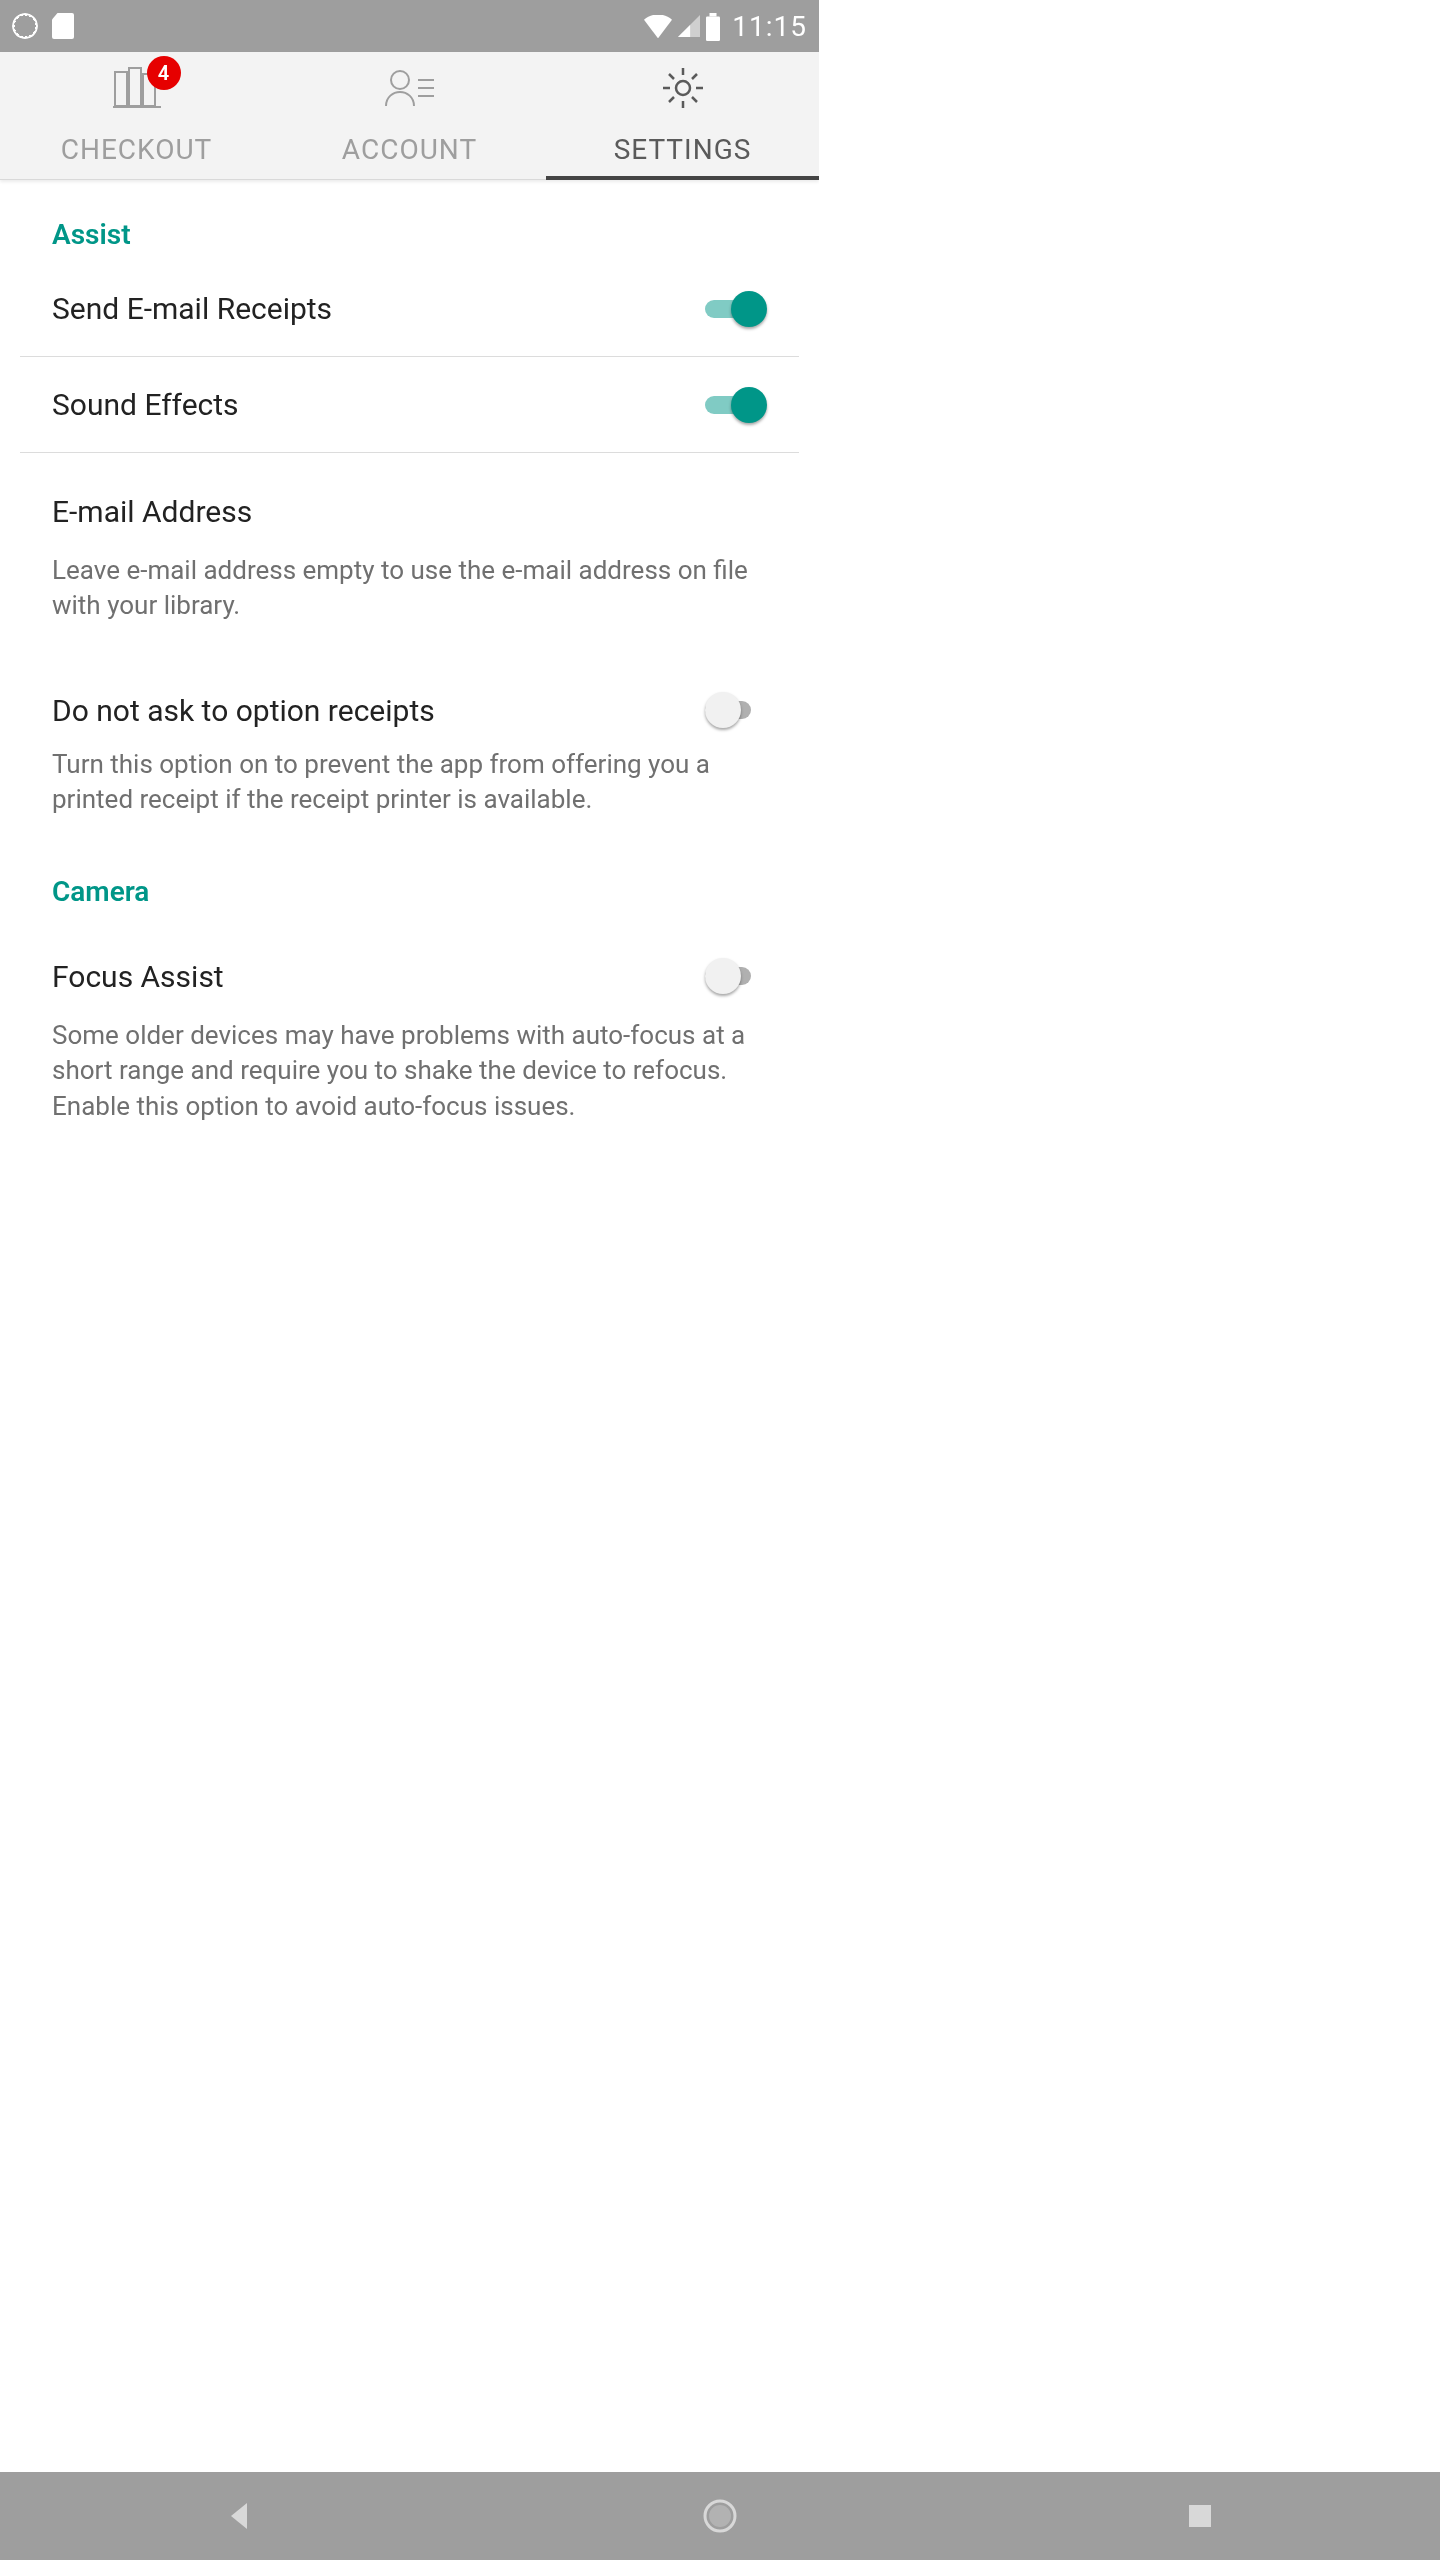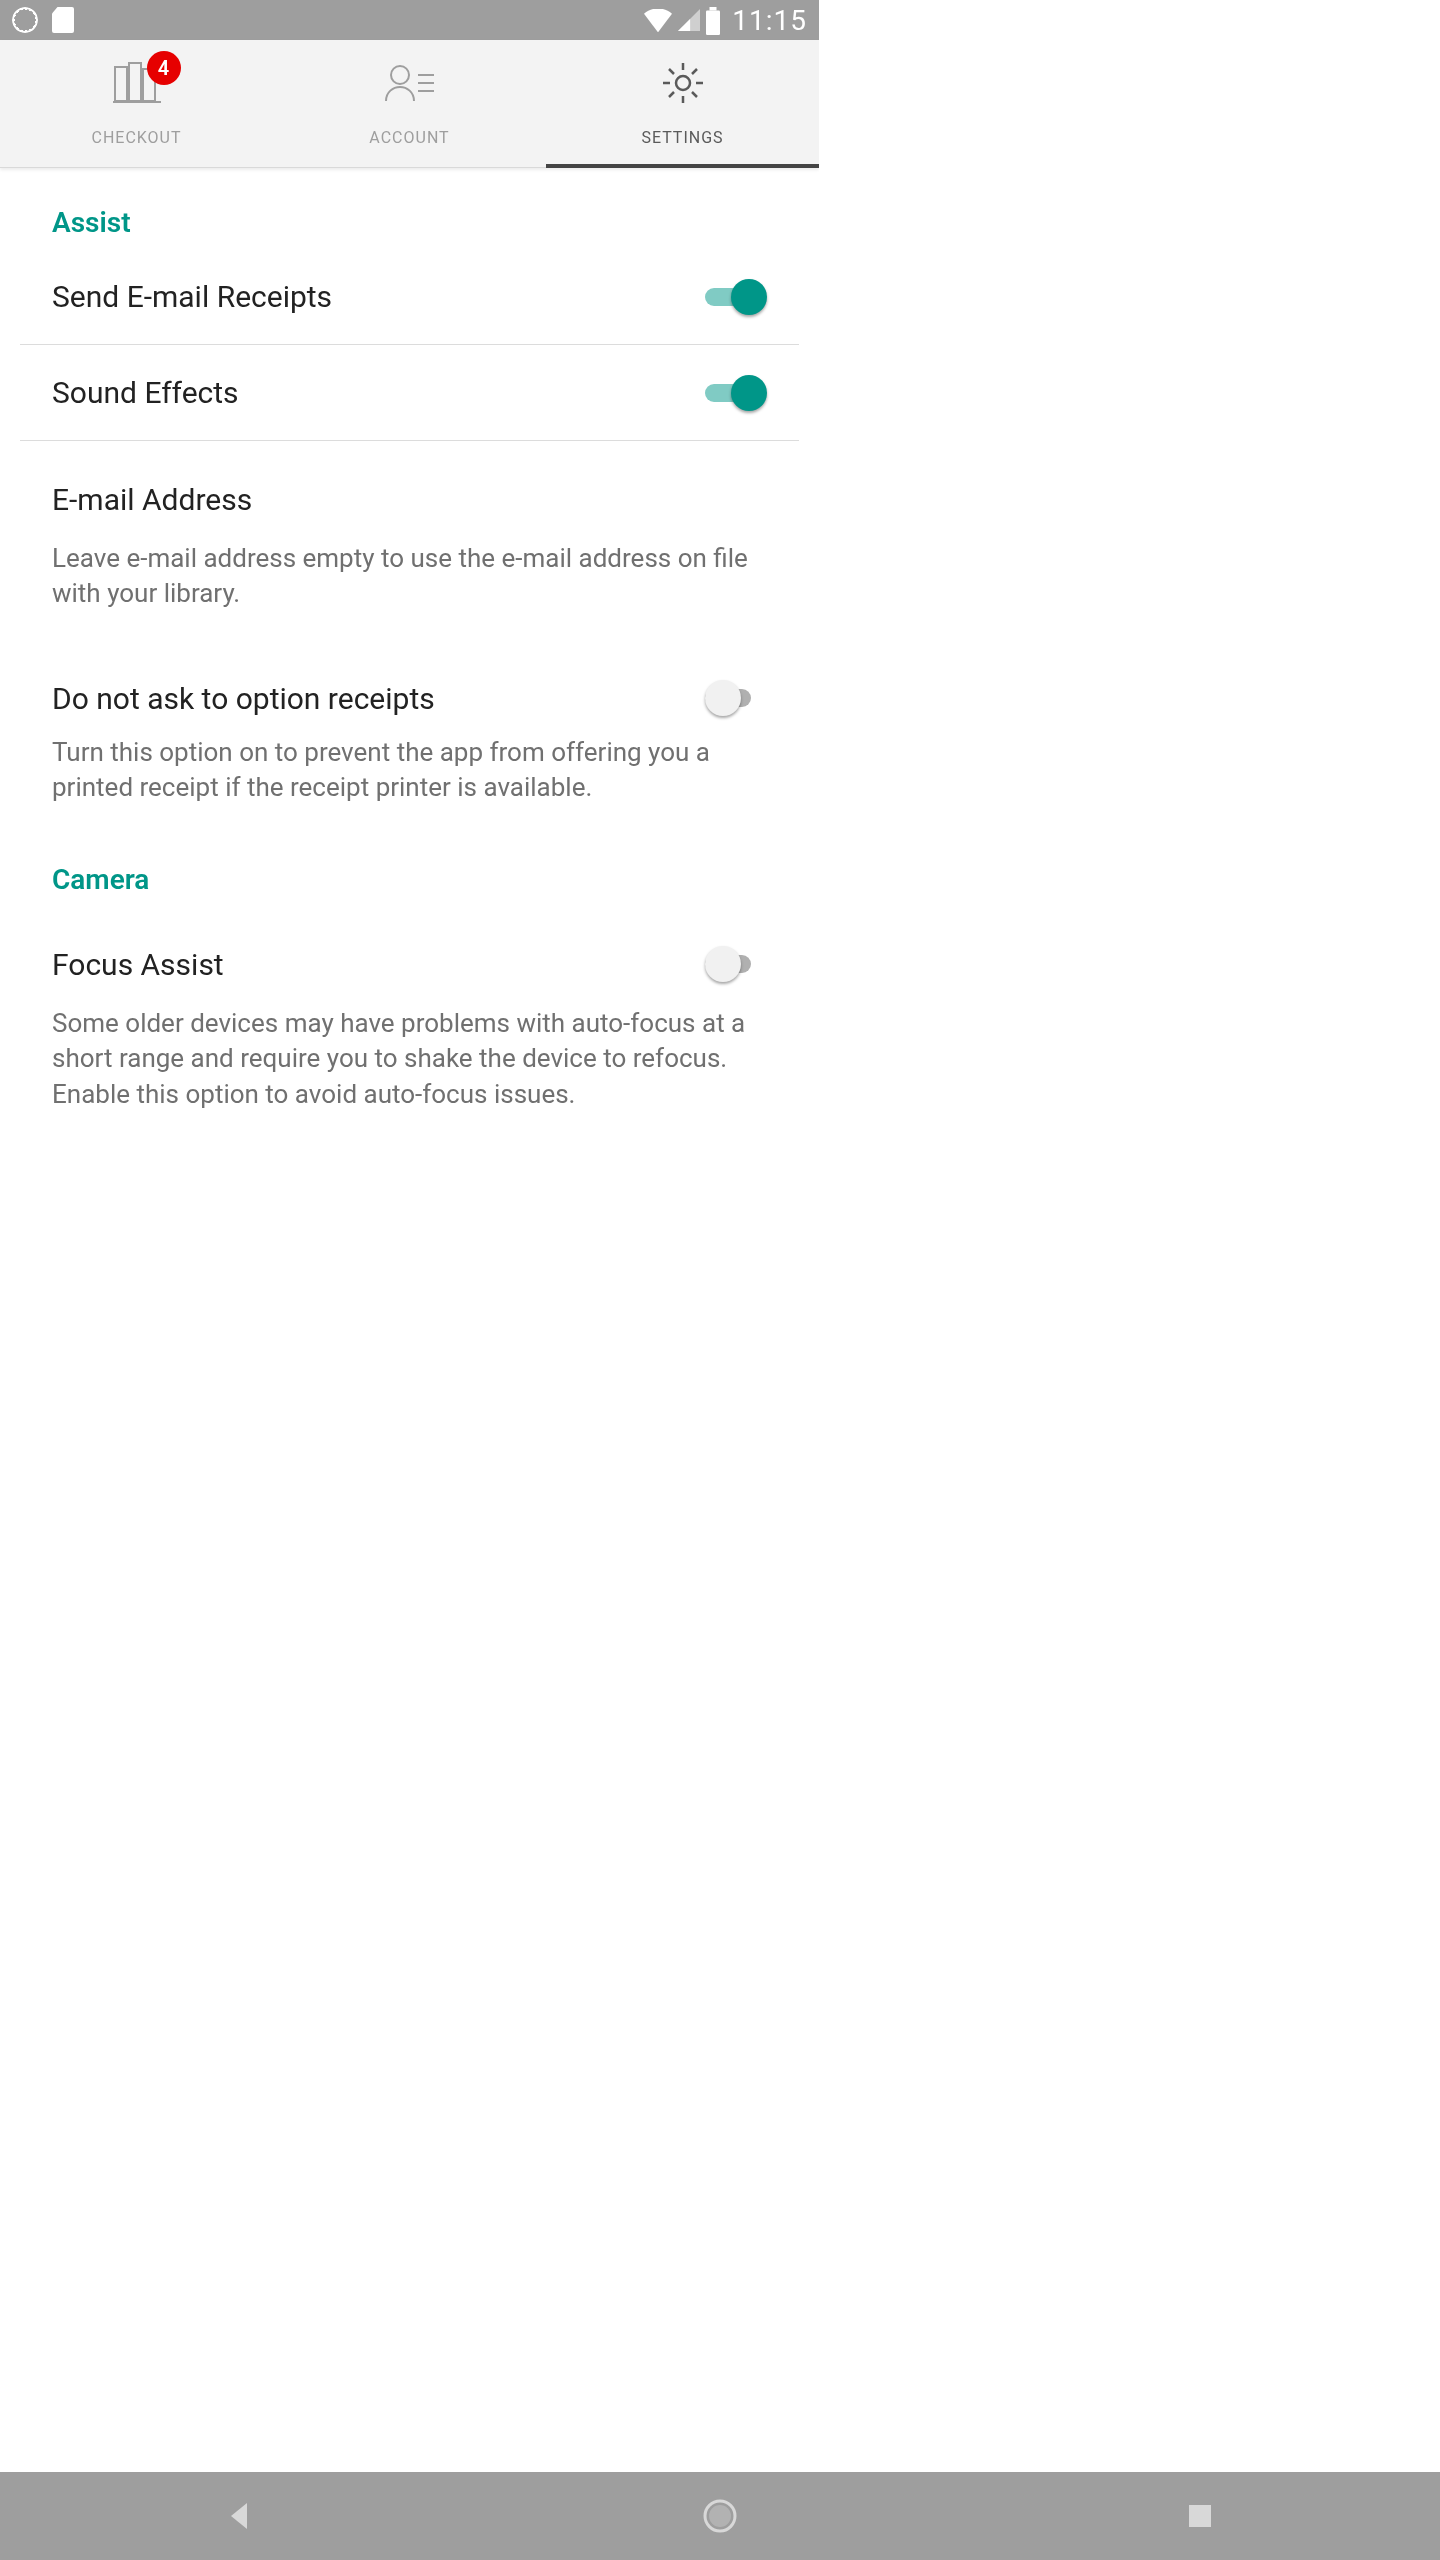--- a/index.html
+++ b/index.html
@@ -5,21 +5,21 @@
   * { box-sizing: border-box; margin: 0; padding: 0; }
   html, body {
     width: 819px;
     height: 1456px;
     font-family: Roboto, "Helvetica Neue", Arial, sans-serif;
     background: #ffffff;
     overflow: hidden;
   }
   
   .status-bar {
-    height: 40px;
+    height: 52px;
     background: #9e9e9e;
     display: flex;
     align-items: center;
     padding: 0 12px;
     color: #ffffff;
   }
   .status-left { display: flex; align-items: center; gap: 14px; }
   .status-right { margin-left: auto; display: flex; align-items: center; gap: 6px; }
   .clock { font-size: 28px; letter-spacing: 1px; padding-left: 6px; }
   .sd-icon { width: 22px; height: 26px; position: relative; }
@@ -45,21 +45,21 @@
     flex: 1;
     display: flex;
     flex-direction: column;
     align-items: center;
     justify-content: center;
     gap: 10px;
     color: #9e9e9e;
     cursor: pointer;
     position: relative;
   }
-  .tab-label { font-size: 16px; letter-spacing: 1px; margin-top: 13px; }
+  .tab-label { font-size: 28px; letter-spacing: 1px; margin-top: 13px; }
   .tab.active { color: #5a5a5a; }
   .tab.active::after {
     content:''; position:absolute; left:0; right:0; bottom:-1px; height:4px;
     background:#444;
   }
   .tab-icon { width:52px; height:44px; position:relative; }
   .badge {
     position:absolute; top:-10px; right:-18px;
     width:34px; height:34px; border-radius:50%;
     background:#e60000; color:#fff; font-size:20px; font-weight:600;

